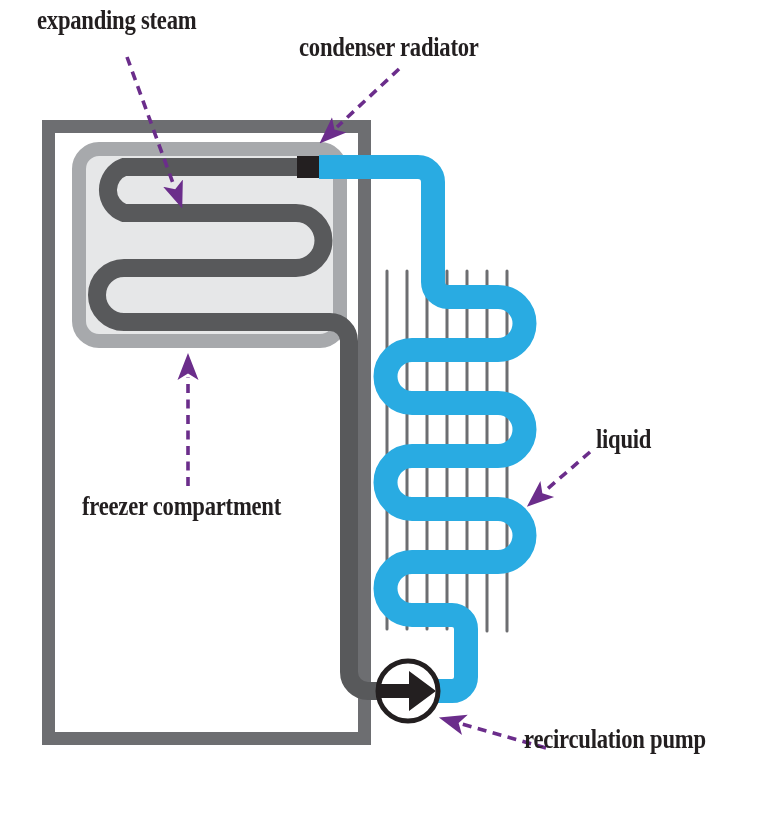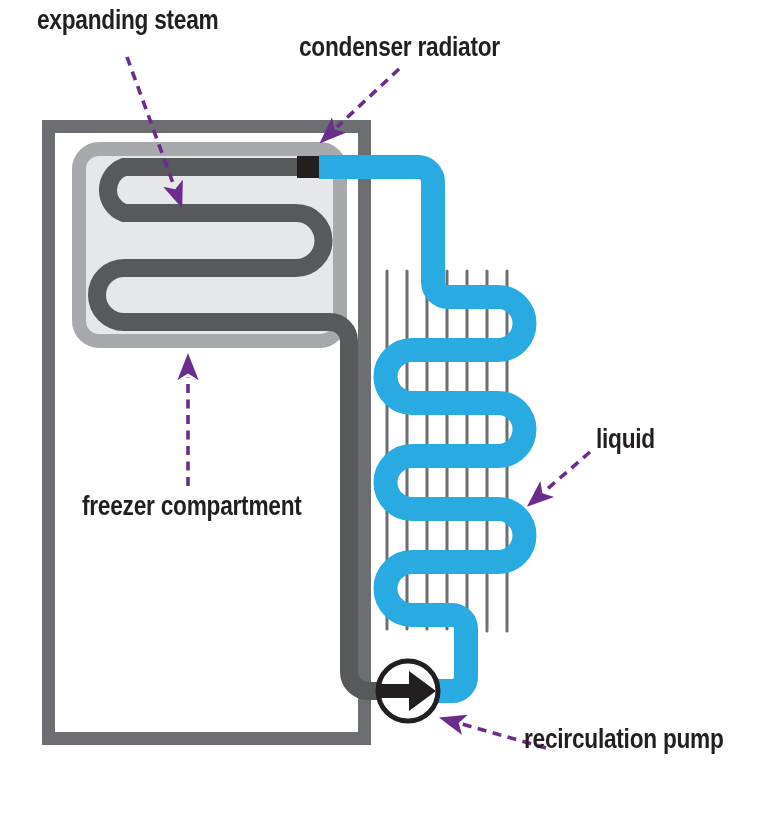--- a/index.html
+++ b/index.html
@@ -1,21 +1,21 @@
 <!DOCTYPE html>
 <html style="--color-background: #FFFFFF; --color-text: #231F20; --color-annotation: #6B2D8B; --color-pipe_cold: #29ABE2; --color-pipe_warm: #58595B; --color-fridge_outline: #6D6E71; --color-freezer_border: #A7A9AC; --color-freezer_fill: #E6E7E8; --color-fins: #6D6E71; --color-black_segment: #231F20;"><head>
 <meta charset="utf-8">
 <style>
   html,body{margin:0;padding:0;background:#fff;}
   #stage{
     position:relative;
     width:768px;height:815px;
     background:var(--color-background,#fff);
     overflow:hidden;
-    font-family:Liberation Sans, sans-serif;
+    font-family:Liberation Serif, serif;
   }
   #diagram-svg{position:absolute;left:0;top:0;}
 
   
   .fridge-body{fill:#ffffff;stroke:var(--color-fridge_outline,#6D6E71);stroke-width:13;}
   .freezer-box{fill:var(--color-freezer_fill,#E6E7E8);stroke:var(--color-freezer_border,#A7A9AC);stroke-width:14;}
   .evaporator-coil{fill:none;stroke:var(--color-pipe_warm,#58595B);stroke-width:18;}
   .black-segment{fill:var(--color-black_segment,#231F20);}
   .fin{stroke:var(--color-fins,#6D6E71);stroke-width:3;stroke-linecap:round;}
   .condenser-pipe{fill:none;stroke:var(--color-pipe_cold,#29ABE2);stroke-width:24;}

